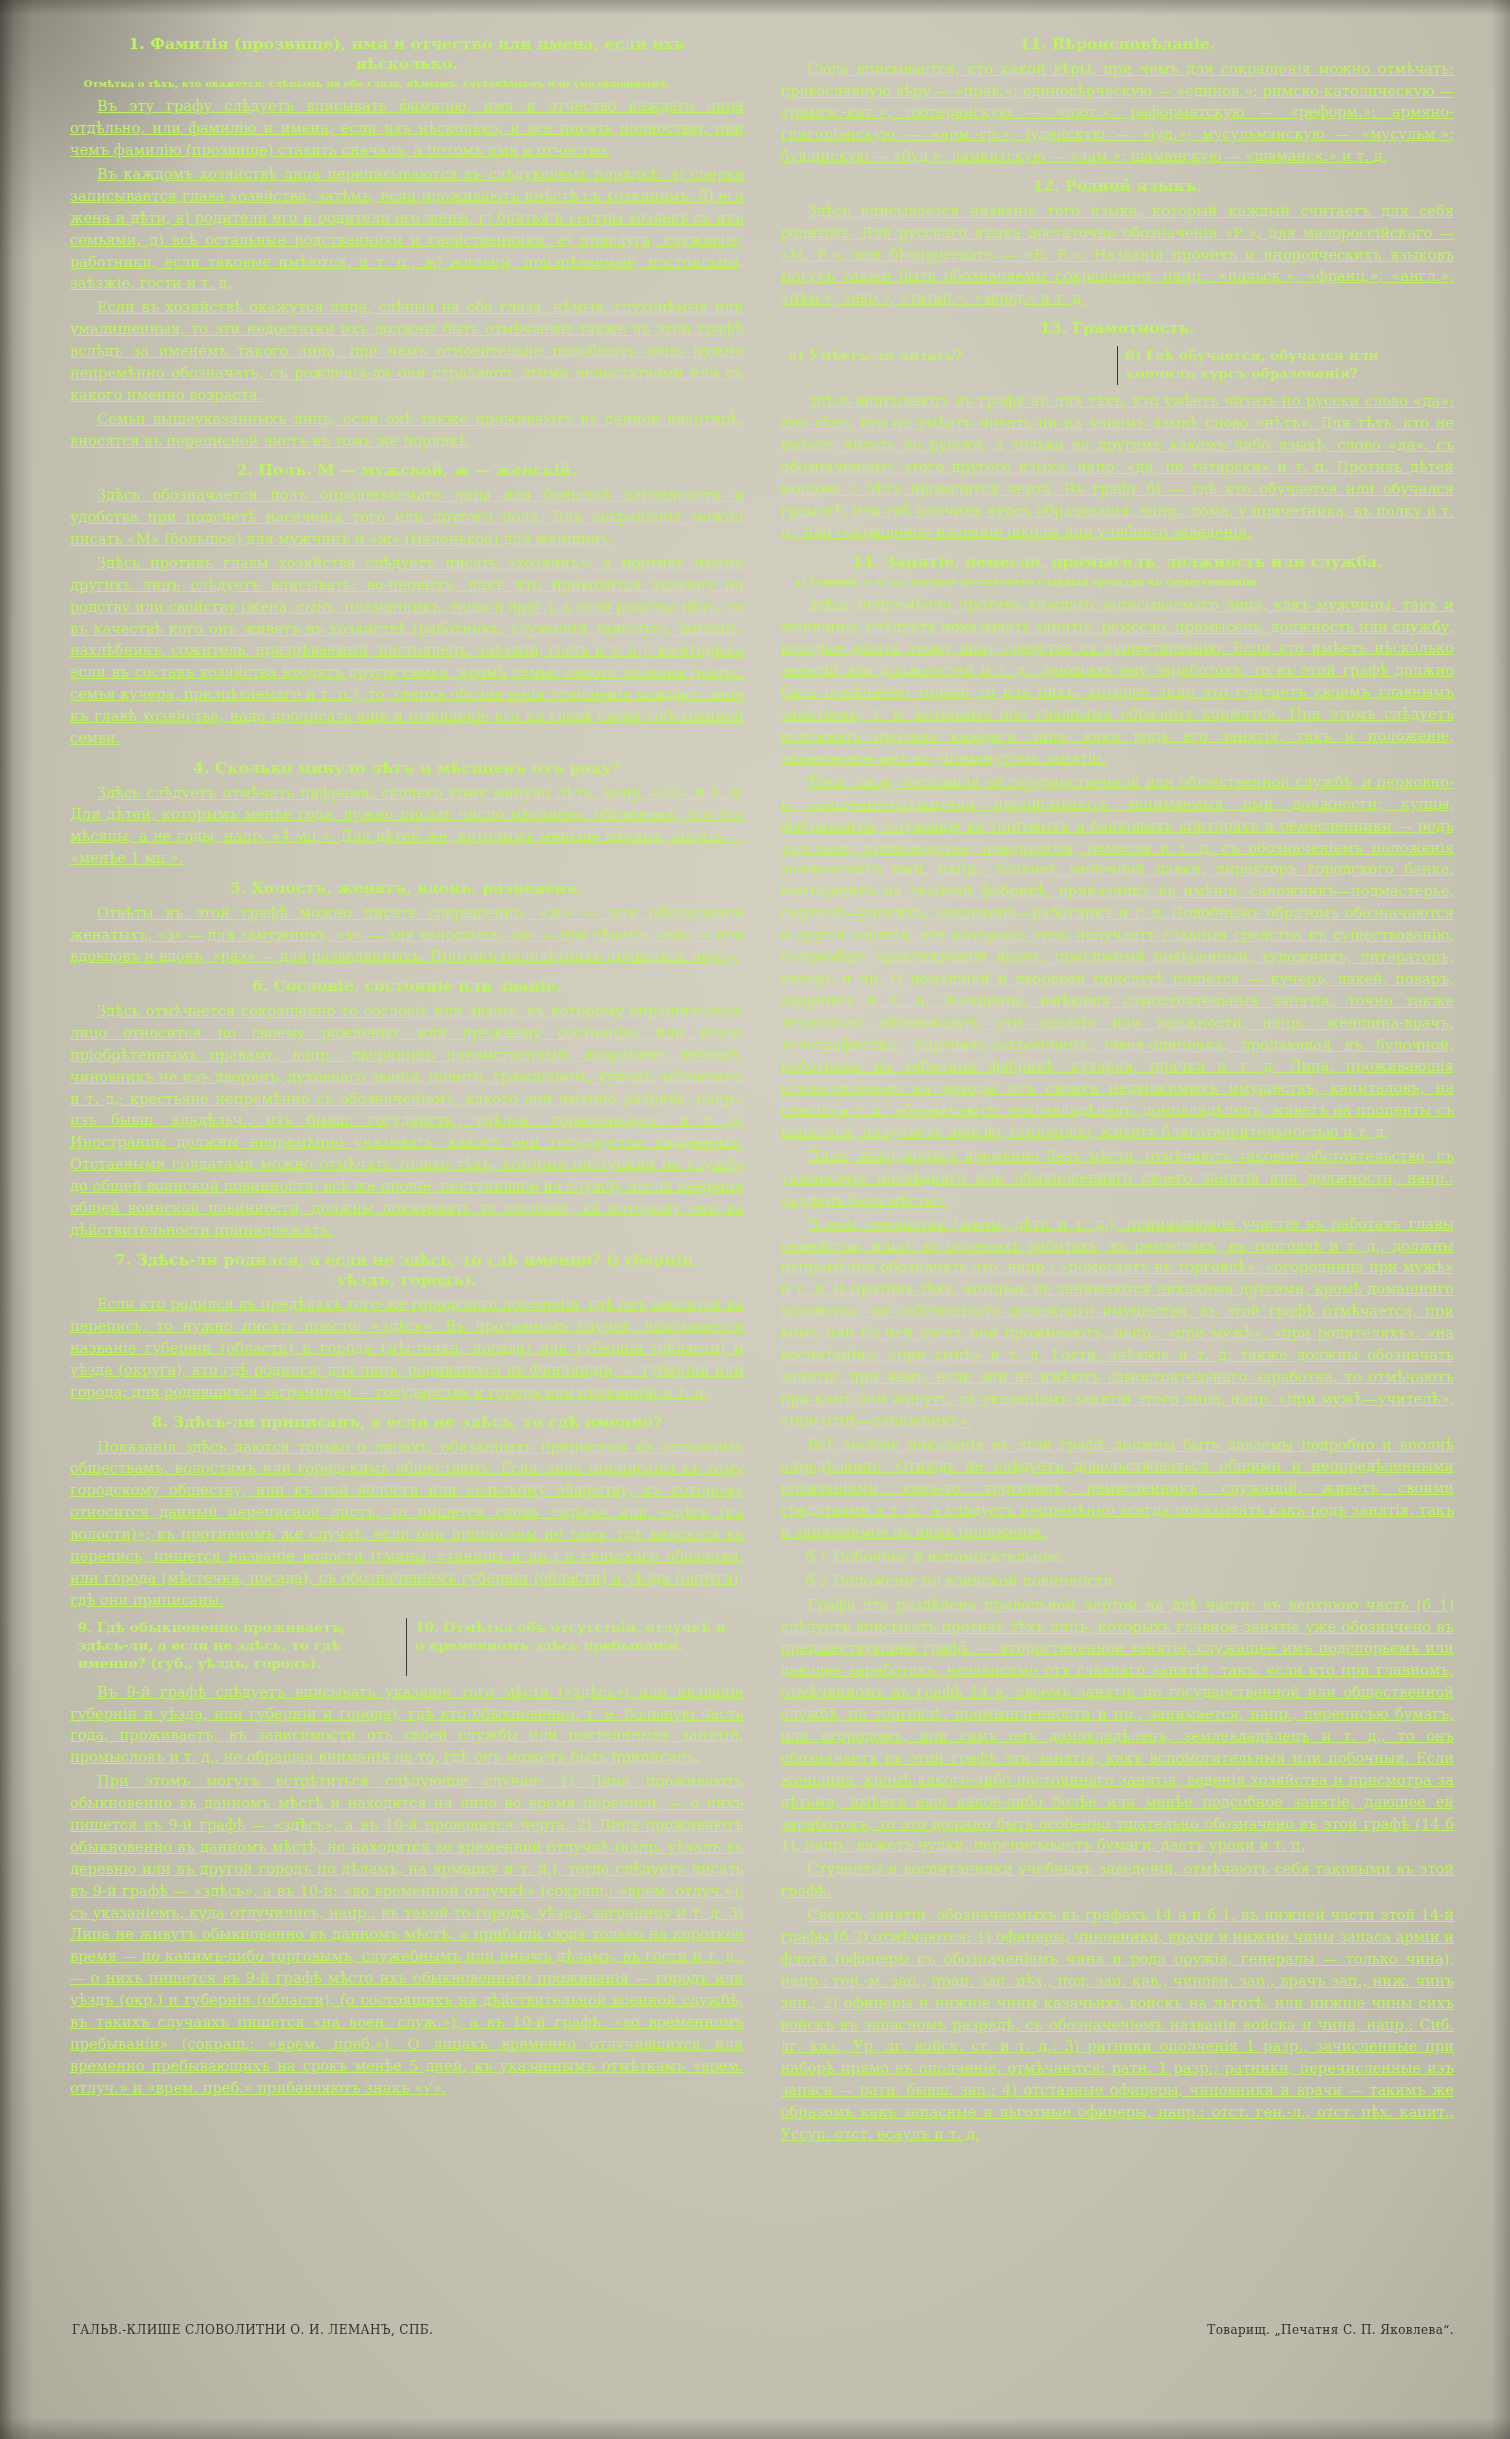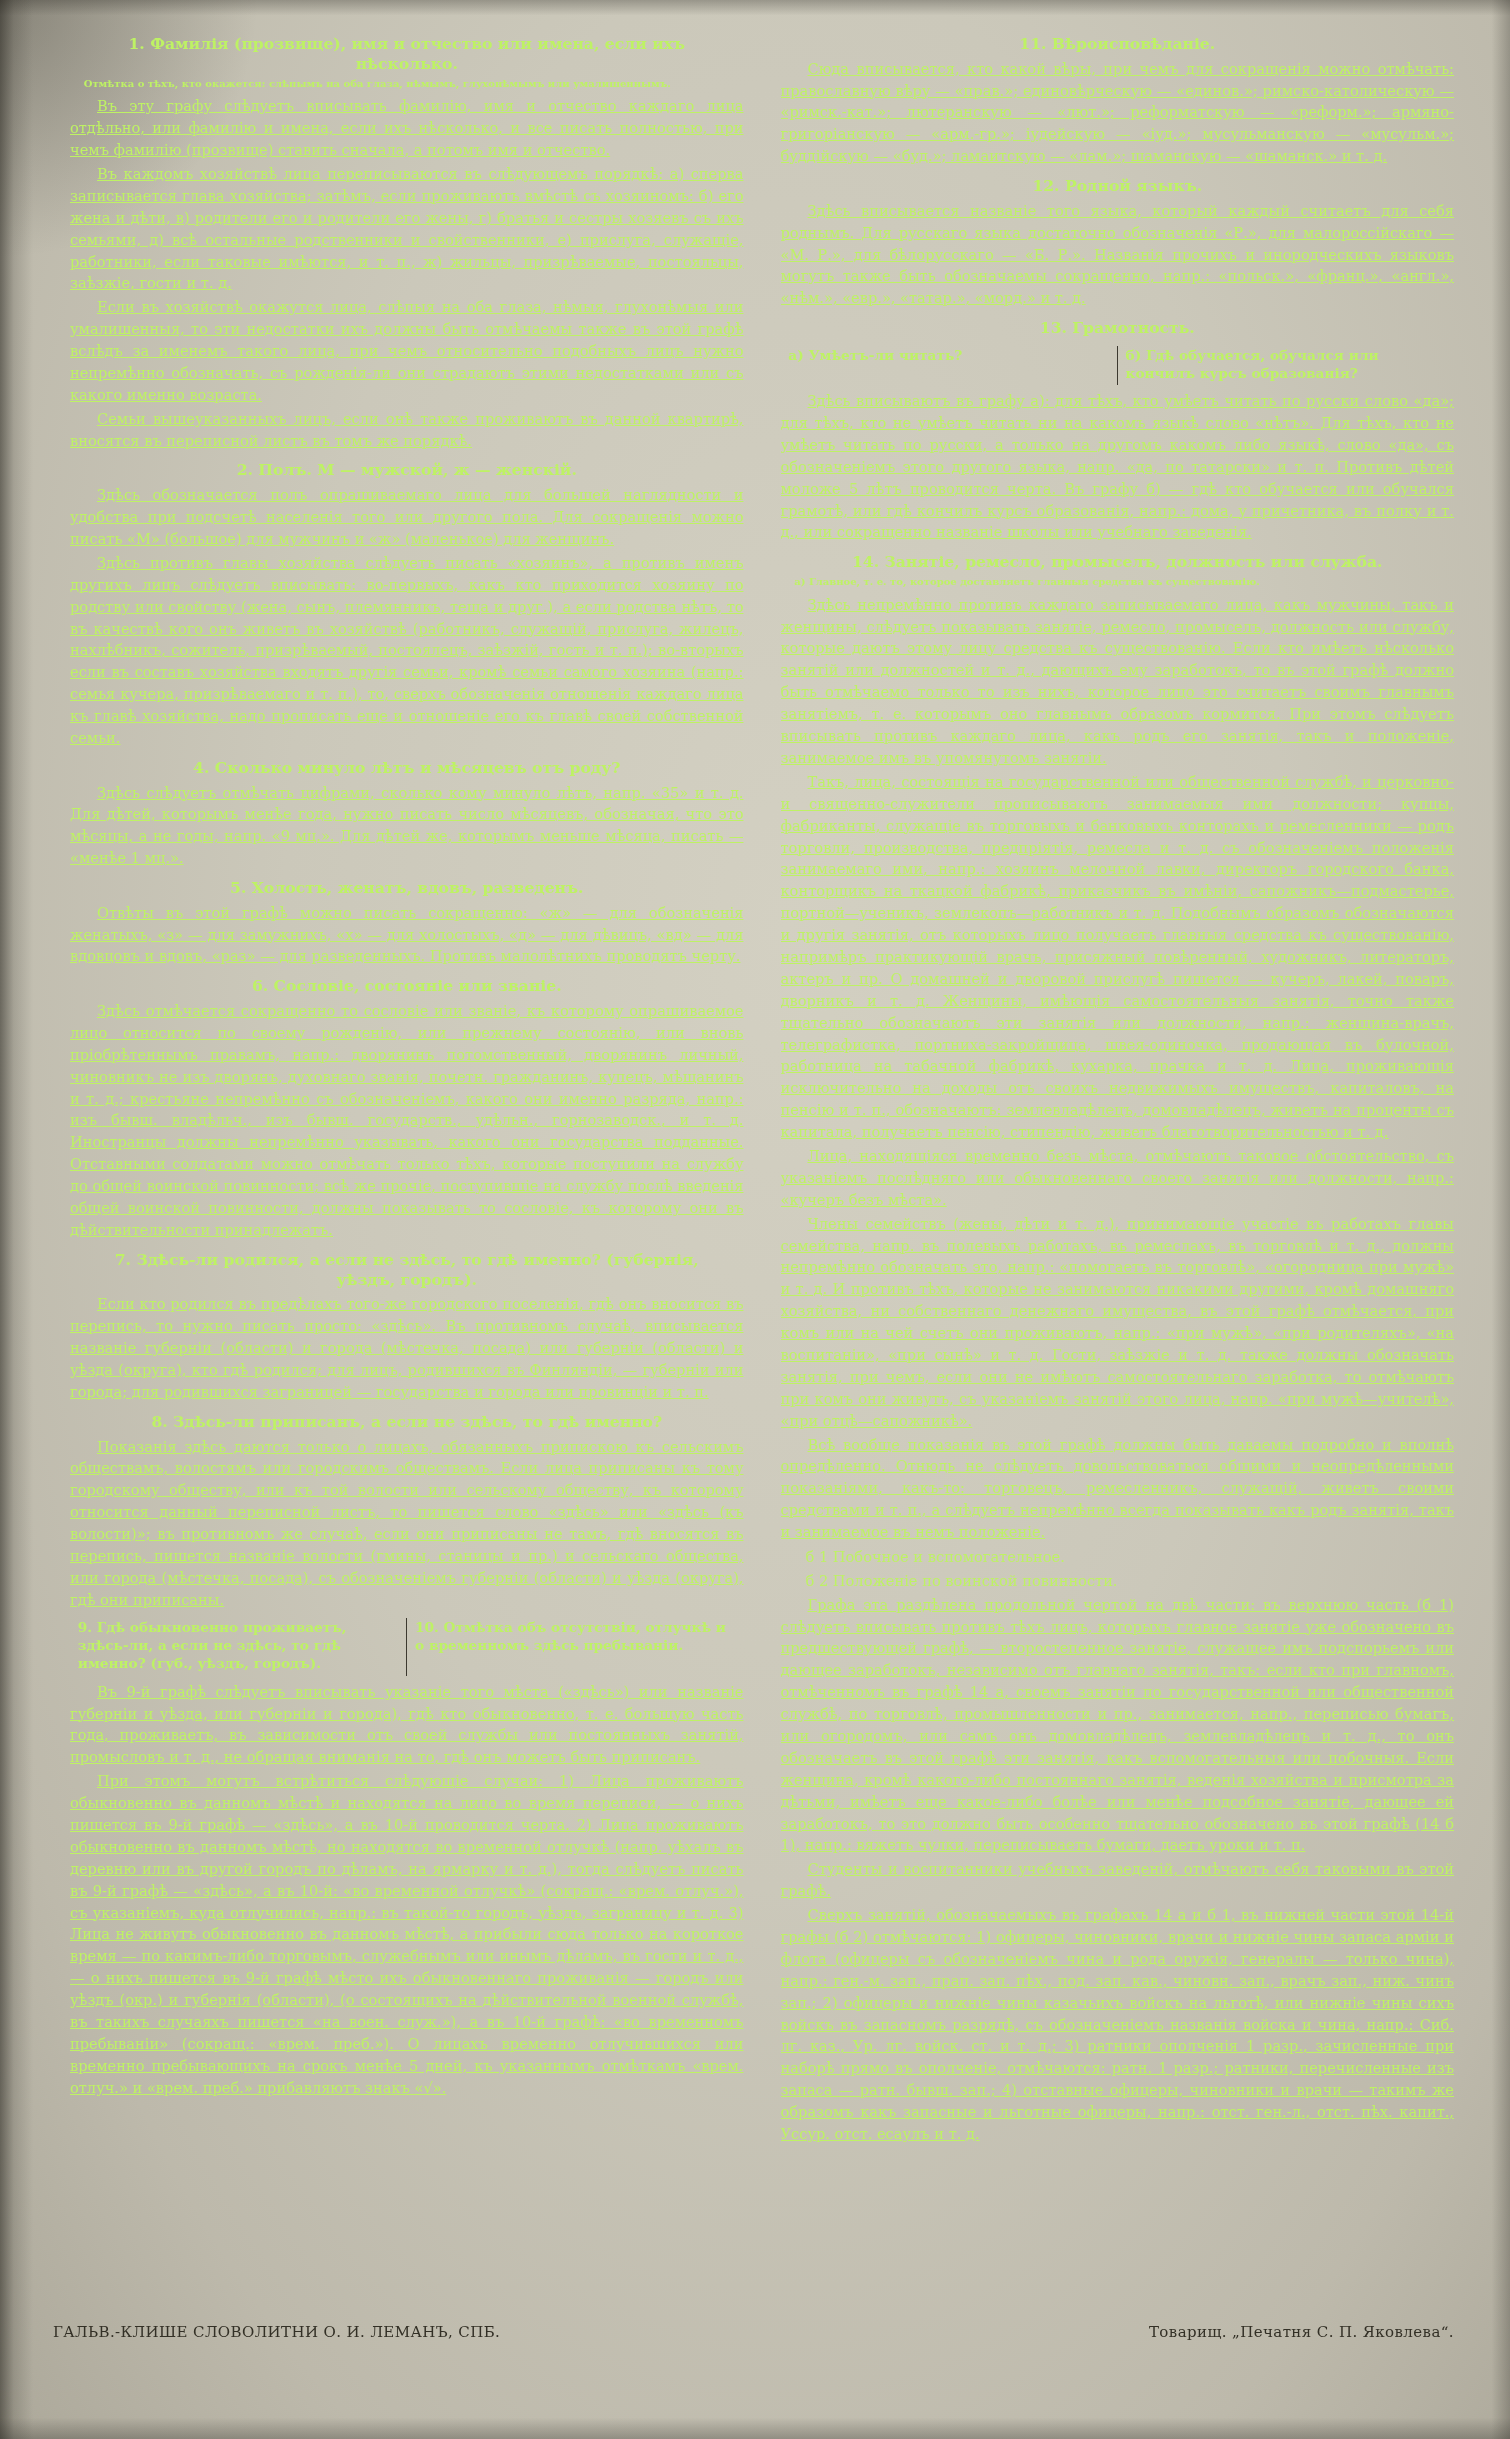--- a/index.html
+++ b/index.html
@@ -48,44 +48,44 @@
   }
   .split-heading{
     display:flex;align-items:stretch;margin:7.8px 0 4.9px;
   }
   .split-heading .cell{
     flex:1 1 0;font-weight:bold;text-align:left;
     font-size:13.7px;line-height:1.3;padding:1px 7.8px 2.9px;
   }
   .split-heading .cell + .cell{border-left:1.5px solid #3c392f;}
   .footer{
-    position:absolute;left:53px;right:57px;top:2323px;
+    position:absolute;left:72px;right:57px;top:2323px;
     display:flex;justify-content:space-between;
-    font-size:15px;letter-spacing:0.4px;color:#333026;
+    font-size:12px;letter-spacing:0.4px;color:#333026;
   }
 </style>
 </head>
 <body>
 
 <div class="paper"></div>
 <div class="edge-shade"></div>
 
 <div class="content">
   <div class="col">
       <div class="sec-heading">1. Фамилія (прозвище), имя и отчество или имена, если ихъ нѣсколько.</div>
       <div class="sub-heading">Отмѣтка о тѣхъ, кто окажется: слѣпымъ на оба глаза, нѣмымъ, глухонѣмымъ или умалишеннымъ.</div>
       <p>Въ эту графу слѣдуетъ вписывать фамилію, имя и отчество каждаго лица отдѣльно, или фамилію и имена, если ихъ нѣсколько, и все писать полностью, при чемъ фамилію (прозвище) ставить сначала, а потомъ имя и отчество.</p>
       <p>Въ каждомъ хозяйствѣ лица переписываются въ слѣдующемъ порядкѣ: а) сперва записывается глава хозяйства; затѣмъ, если проживаютъ вмѣстѣ съ хозяиномъ: б) его жена и дѣти, в) родители его и родители его жены, г) братья и сестры хозяевъ съ ихъ семьями, д) всѣ остальные родственники и свойственники, е) прислуга, служащіе, работники, если таковые имѣются, и т. п., ж) жильцы, призрѣваемые, постояльцы, заѣзжіе, гости и т. д.</p>
       <p>Если въ хозяйствѣ окажутся лица, слѣпыя на оба глаза, нѣмыя, глухонѣмыя или умалишенныя, то эти недостатки ихъ должны быть отмѣчаемы также въ этой графѣ вслѣдъ за именемъ такого лица, при чемъ относительно подобныхъ лицъ нужно непремѣнно обозначать, съ рожденія-ли они страдаютъ этими недостатками или съ какого именно возраста.</p>
       <p>Семьи вышеуказанныхъ лицъ, если онѣ также проживаютъ въ данной квартирѣ, вносятся въ переписной листъ въ томъ же порядкѣ.</p>
       <div class="sec-heading">2. Полъ. М — мужской, ж — женскій.</div>
       <p>Здѣсь обозначается полъ опрашиваемаго лица для большей наглядности и удобства при подсчетѣ населенія того или другого пола. Для сокращенія можно писать «М» (большое) для мужчинъ и «ж» (маленькое) для женщинъ.</p>
       <p>Здѣсь противъ главы хозяйства слѣдуетъ писать «хозяинъ», а противъ именъ другихъ лицъ слѣдуетъ вписывать: во-первыхъ, какъ кто приходится хозяину по родству или свойству (жена, сынъ, племянникъ, теща и друг.), а если родства нѣтъ, то въ качествѣ кого онъ живетъ въ хозяйствѣ (работникъ, служащій, прислуга, жилецъ, нахлѣбникъ, сожитель, призрѣваемый, постоялецъ, заѣзжій, гость и т. п.); во-вторыхъ если въ составъ хозяйства входятъ другія семьи, кромѣ семьи самого хозяина (напр.: семья кучера, призрѣваемаго и т. п.), то, сверхъ обозначенія отношенія каждаго лица къ главѣ хозяйства, надо прописать еще и отношеніе его къ главѣ своей собственной семьи.</p>
       <div class="sec-heading">4. Сколько минуло лѣтъ и мѣсяцевъ отъ роду?</div>
-      <p>Здѣсь слѣдуетъ отмѣчать цифрами, сколько кому минуло лѣтъ, напр. «35» и т. д. Для дѣтей, которымъ менѣе года, нужно писать число мѣсяцевъ, обозначая, что это мѣсяцы, а не годы, напр. «9 мц.». Для дѣтей же, которымъ меньше мѣсяца, писать — «менѣе 1 мц.».</p>
+      <p>Здѣсь слѣдуетъ отмѣчать цифрами, сколько кому минуло лѣтъ, напр. «35» и т. д. Для дѣтей, которымъ менѣе года, нужно писать число мѣсяцевъ, обозначая, что это мѣсяцы, а не годы, напр. «4 мц.». Для дѣтей же, которымъ меньше мѣсяца, писать — «менѣе 1 мц.».</p>
       <div class="sec-heading">5. Холостъ, женатъ, вдовъ, разведенъ.</div>
       <p>Отвѣты въ этой графѣ можно писать сокращенно: «ж» — для обозначенія женатыхъ, «з» — для замужнихъ, «х» — для холостыхъ, «д» — для дѣвицъ, «вд» — для вдовцовъ и вдовъ, «раз» — для разведенныхъ. Противъ малолѣтнихъ проводятъ черту.</p>
       <div class="sec-heading">6. Сословіе, состояніе или званіе.</div>
       <p>Здѣсь отмѣчается сокращенно то сословіе или званіе, къ которому опрашиваемое лицо относится по своему рожденію, или прежнему состоянію, или вновь пріобрѣтеннымъ правамъ, напр.: дворянинъ потомственный, дворянинъ личный, чиновникъ не изъ дворянъ, духовнаго званія, почетн. гражданинъ, купецъ, мѣщанинъ и т. д.; крестьяне непремѣнно съ обозначеніемъ, какого они именно разряда, напр.: изъ бывш. владѣльч., изъ бывш. государств., удѣльн., горнозаводск., и т. д. Иностранцы должны непремѣнно указывать, какого они государства подданные. Отставными солдатами можно отмѣчать только тѣхъ, которые поступили на службу до общей воинской повинности; всѣ же прочіе, поступившіе на службу послѣ введенія общей воинской повинности, должны показывать то сословіе, къ которому они въ дѣйствительности принадлежатъ.</p>
       <div class="sec-heading">7. Здѣсь-ли родился, а если не здѣсь, то гдѣ именно? (губернія, уѣздъ, городъ).</div>
       <p>Если кто родился въ предѣлахъ того-же городского поселенія, гдѣ онъ вносится въ перепись, то нужно писать просто: «здѣсь». Въ противномъ случаѣ, вписывается названіе губерніи (области) и города (мѣстечка, посада) или губерніи (области) и уѣзда (округа), кто гдѣ родился; для лицъ, родившихся въ Финляндіи, — губерніи или города; для родившихся заграницей — государства и города или провинціи и т. п.</p>
       <div class="sec-heading">8. Здѣсь-ли приписанъ, а если не здѣсь, то гдѣ именно?</div>
       <p>Показанія здѣсь даются только о лицахъ, обязанныхъ припискою къ сельскимъ обществамъ, волостямъ или городскимъ обществамъ. Если лица приписаны къ тому городскому обществу, или къ той волости или сельскому обществу, къ которому относится данный переписной листъ, то пишется слово «здѣсь» или «здѣсь (къ волости)»; въ противномъ же случаѣ, если они приписаны не тамъ, гдѣ вносятся въ перепись, пишется названіе волости (гмины, станицы и пр.) и сельскаго общества, или города (мѣстечка, посада), съ обозначеніемъ губерніи (области) и уѣзда (округа), гдѣ они приписаны.</p>
       <div class="split-heading">
         <div class="cell">9. Гдѣ обыкновенно проживаетъ, здѣсь-ли, а если не здѣсь, то гдѣ именно? (губ., уѣздъ, городъ).</div>

